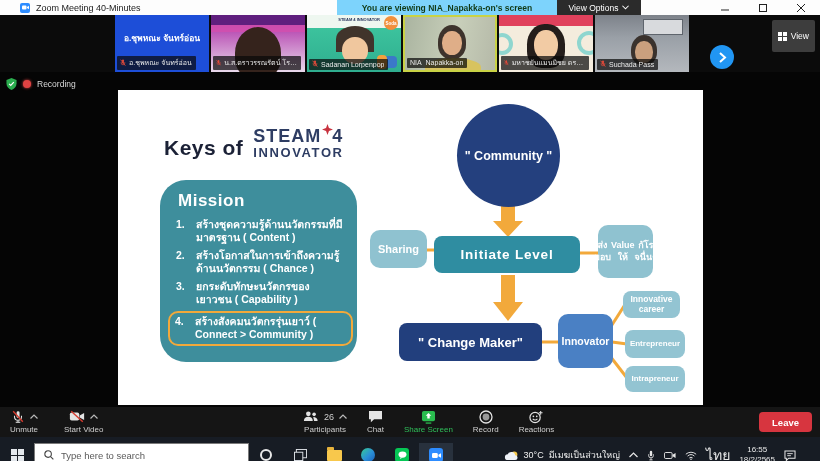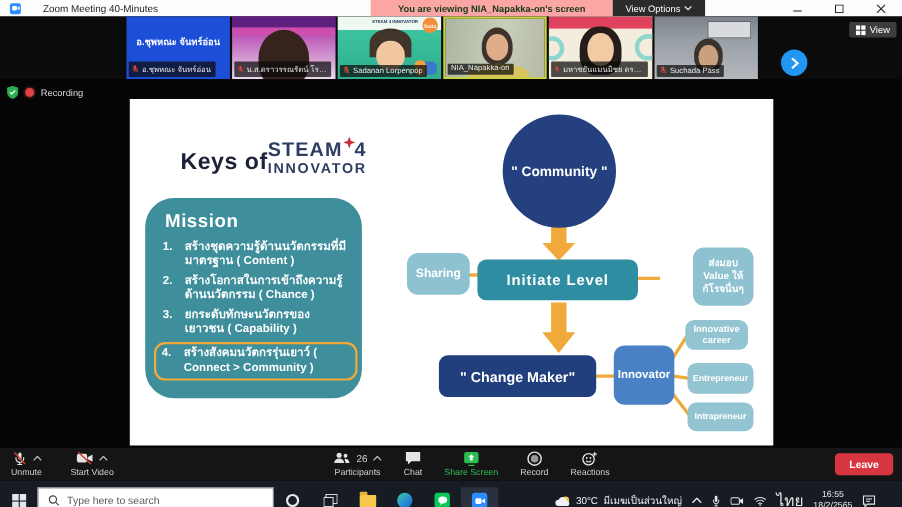--- a/index.html
+++ b/index.html
@@ -2,24 +2,24 @@
 <html><head>
 <meta charset="utf-8">
 <style>
   * { box-sizing: border-box; margin: 0; padding: 0; }
   body { margin:0; background:#000; }
   .screen { position:relative; width:820px; height:461px; overflow:hidden; background:#000;
             font-family:"Liberation Sans","DejaVu Sans",sans-serif; }
 
   
   .titlebar { position:absolute; top:0; left:0; right:0; height:15px; background:#fdfdfd; }
-  .tb-left { position:absolute; left:9px; top:0; height:15px; display:flex; align-items:center; gap:20px; }
+  .tb-left { position:absolute; left:20px; top:0; height:15px; display:flex; align-items:center; gap:6px; }
   .zoom-app-icon { width:10px; height:10px; background:#2d8cff; border-radius:2px; display:flex; align-items:center; justify-content:center; }
   .tb-title { font-size:9px; color:#222; }
-  .share-banner { position:absolute; left:337px; top:0; width:220px; height:15px; background:#fca5a5;
+  .share-banner { position:absolute; left:337px; top:0; width:220px; height:15px; background:#7dd3fc;
                   display:flex; align-items:center; justify-content:center; font-size:8.5px; font-weight:bold; color:#113a16; }
   .view-options { position:absolute; left:557px; top:0; width:84px; height:15px; background:#2b2b2b; border:none;
                   color:#fff; font-size:8.5px; display:flex; align-items:center; justify-content:center; gap:4px; cursor:pointer; }
   .win-controls { position:absolute; right:0; top:0; height:15px; display:flex; }
   .win-btn { width:38px; height:15px; border:none; background:transparent; display:flex; align-items:center; justify-content:center; color:#222; }
 
   
   .video-strip { position:absolute; top:15px; left:0; right:0; height:57px; background:#0b0b0b; }
   .thumbs { position:absolute; left:115px; top:0; display:flex; gap:2px; }
   .thumb { position:relative; width:94px; height:57px; overflow:hidden; background:#222; }
@@ -51,50 +51,50 @@
   .t5 .circ-l { position:absolute; left:-8px; top:18px; width:22px; height:22px; border:4px solid #8fd6cf; border-radius:50%; }
   .t5 .circ-r { position:absolute; right:-8px; top:16px; width:24px; height:24px; border:4px solid #8fd6cf; border-radius:50%; }
   .t5 .hair { position:absolute; left:28px; top:9px; width:38px; height:44px; background:#241d1a; border-radius:46% 46% 38% 38%; }
   .t5 .face { position:absolute; left:35px; top:15px; width:24px; height:30px; background:#f2cba4; border-radius:48%; }
   .t6 { background:linear-gradient(180deg,#7d828a 0%,#9aa0a7 40%,#b4b8bd 100%); }
   .t6 .panel { position:absolute; right:6px; top:4px; width:40px; height:16px; background:#d8dadd; border:1px solid #5e646c; }
   .t6 .head { position:absolute; left:36px; top:20px; width:26px; height:30px; background:#3a322d; border-radius:50% 50% 42% 42%; }
   .t6 .face { position:absolute; left:40px; top:26px; width:18px; height:22px; background:#caa07e; border-radius:48%; }
   .next-page { position:absolute; left:710px; top:30px; width:24px; height:24px; border-radius:50%; border:none;
                background:#2196f3; color:#fff; display:flex; align-items:center; justify-content:center; cursor:pointer; }
-  .view-btn { position:absolute; right:5px; top:5px; height:14px; background:rgba(70,70,70,.85); border:none; border-radius:2px;
+  .view-btn { position:absolute; right:5px; top:5px; height:32px; background:rgba(70,70,70,.85); border:none; border-radius:2px;
               color:#fff; font-size:8.5px; display:flex; align-items:center; gap:4px; padding:0 6px; cursor:pointer; }
 
   
   .main { position:absolute; top:72px; left:0; right:0; height:335px; background:#050505; }
   .recording-indicator { position:absolute; left:6px; top:6px; display:flex; align-items:center; gap:6px; }
   .rec-dot { width:8px; height:8px; border-radius:50%; background:#e04343; box-shadow:0 0 3px #e04343; }
   .rec-label { color:#d8d8d8; font-size:8.5px; }
 
   .slide { position:absolute; left:118px; top:18px; width:585px; height:315px; background:#ffffff; }
 
-  .slide-title-row { position:absolute; left:46px; top:36px; display:flex; align-items:flex-start; }
+  .slide-title-row { position:absolute; left:46px; top:36px; display:flex; align-items:flex-start; gap:10px; }
   .keys-of { font-size:21px; font-weight:bold; color:#1b2136; margin-top:10px; letter-spacing:.5px; }
   .logo-top { display:flex; align-items:baseline; font-size:18px; font-weight:bold; color:#2e3d63; letter-spacing:1px; }
   .logo-top .diamond { transform:translateY(-7px); margin:0 -1px 0 1px; }
   .logo-bottom { font-size:13px; font-weight:bold; color:#2e3d63; letter-spacing:1.6px; margin-top:-2px; }
 
-  .mission-box { position:absolute; left:14px; top:90px; width:197px; height:182px; background:#3e8e9c;
+  .mission-box { position:absolute; left:42px; top:90px; width:197px; height:182px; background:#3e8e9c;
                  border-radius:26px; padding:11px 12px 8px 16px; color:#fff; }
   .mission-heading { font-size:17px; font-weight:bold; margin:0 0 7px 2px; letter-spacing:.5px; }
   .mission-item { display:flex; gap:7px; font-size:10.5px; font-weight:bold; line-height:1.28; margin-bottom:4px; }
   .mission-item .num { min-width:13px; }
   .mission-item.highlight { border:2.5px solid #f2a93b; border-radius:10px; padding:2px 5px; margin:3px -8px 0 -8px; }
 
   .node { position:absolute; color:#fff; font-weight:bold; display:flex; align-items:center; justify-content:center; text-align:center; }
   .community { left:339px; top:14px; width:103px; height:103px; border-radius:50%; background:#24407e; font-size:12.5px; }
   .sharing { left:252px; top:140px; width:57px; height:38px; border-radius:10px; background:#8fc2d0; font-size:11px; }
   .initiate { left:316px; top:146px; width:146px; height:37px; border-radius:8px; background:#2f8da1; font-size:13.5px; letter-spacing:.8px; }
   .valuebox { left:480px; top:135px; width:55px; height:53px; border-radius:10px; background:#8fc2d0; font-size:9px;
-              flex-direction:column; line-height:1.3;margin-left:32px; }
+              flex-direction:row; line-height:1.3; }
   .changemaker { left:281px; top:233px; width:143px; height:38px; border-radius:8px; background:#223f7d; font-size:13px; }
   .innovator { left:440px; top:224px; width:55px; height:54px; border-radius:10px; background:#4a80c4; font-size:10.5px; }
   .outcome { background:#93c4d2; border-radius:8px; font-size:8.5px; line-height:1.15; }
   .o1 { left:505px; top:201px; width:57px; height:27px; }
   .o2 { left:507px; top:240px; width:60px; height:28px; font-size:8px; }
   .o3 { left:507px; top:276px; width:60px; height:26px; font-size:8px; }
   .connectors { position:absolute; left:0; top:0; pointer-events:none; }
 
   
   .zoom-toolbar { position:absolute; top:407px; left:0; right:0; height:30px; background:#151515; }

